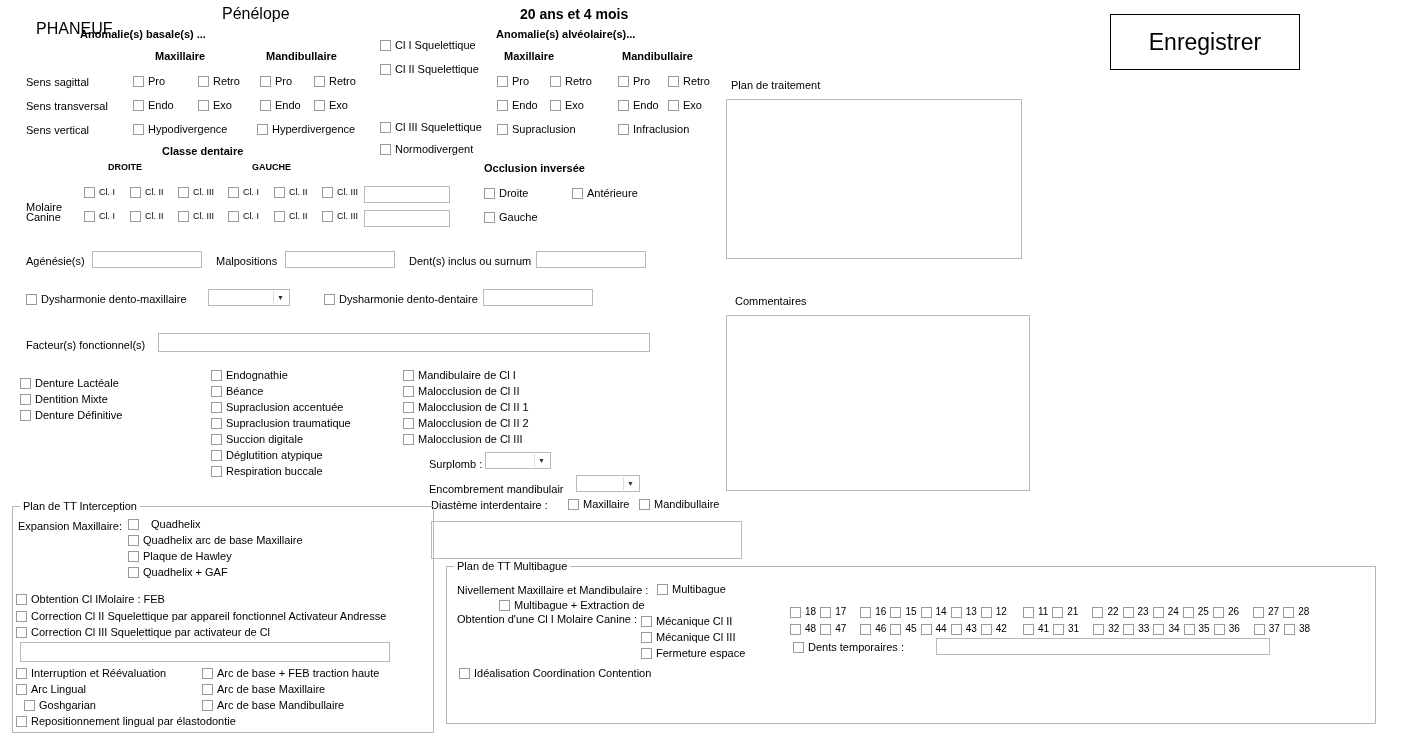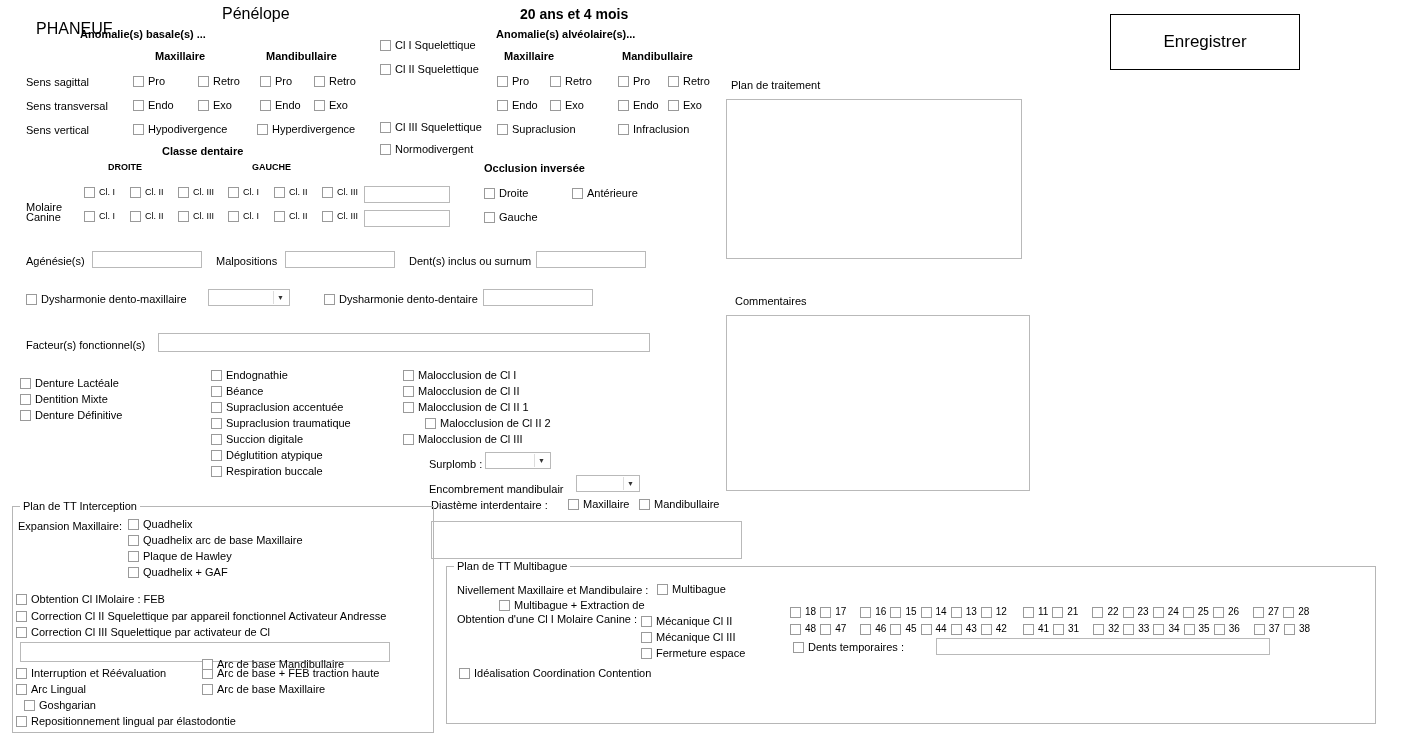--- a/index.html
+++ b/index.html
@@ -31,21 +31,21 @@
     align-items:center;justify-content:center;font-size:7px;color:#333;
   }
   .group{
     border:1px solid #b6b6b6;box-sizing:border-box;background:transparent;
   }
   .group-title{
     position:absolute;top:-7px;left:7px;background:#fff;padding:0 3px;font-size:11px;
   }
   .save-btn{
     border:1px solid #000;background:#fff;display:flex;align-items:center;
-    justify-content:center;font-size:17px;
+    justify-content:center;font-size:23px;
   }
   .hdr-name{font-size:16px;}
   .hdr-age{font-size:14px;font-weight:bold;}
   .sm{font-size:10px;}
   .tiny{font-size:9px;}
 </style>
 </head>
 <body>
 
 <div class="abs hdr-name" style="left:36px;top:20px;">PHANEUF</div>
@@ -299,31 +299,31 @@
     <span class="cb"></span>
     <span class="t">Déglutition atypique</span>
   </label>
 <label class="abs chk" style="left:211px;top:465px;">
     <span class="cb"></span>
     <span class="t">Respiration buccale</span>
   </label>
 
 <label class="abs chk" style="left:403px;top:369px;">
     <span class="cb"></span>
-    <span class="t">Malocclusion de Cl I</span>
+    <span class="t">Mandibulaire de Cl I</span>
   </label>
 <label class="abs chk" style="left:403px;top:385px;">
     <span class="cb"></span>
     <span class="t">Malocclusion de Cl II</span>
   </label>
 <label class="abs chk" style="left:403px;top:401px;">
     <span class="cb"></span>
     <span class="t">Malocclusion de Cl II 1</span>
   </label>
-<label class="abs chk" style="left:403px;top:417px;margin-left:22px;">
+<label class="abs chk" style="left:403px;top:417px;">
     <span class="cb"></span>
     <span class="t">Malocclusion de Cl II 2</span>
   </label>
 <label class="abs chk" style="left:403px;top:433px;">
     <span class="cb"></span>
     <span class="t">Malocclusion de Cl III</span>
   </label>
 
 <div class="abs" style="left:429px;top:458px;">Surplomb :</div>
 <div class="abs sel" style="left:485px;top:452px;width:66px;">
@@ -349,21 +349,21 @@
 <div class="abs" style="left:731px;top:79px;">Plan de traitement</div>
 <div class="abs area" style="left:726px;top:99px;width:296px;height:160px;"></div>
 
 <div class="abs" style="left:735px;top:295px;">Commentaires</div>
 <div class="abs area" style="left:726px;top:315px;width:304px;height:176px;"></div>
 
 <div class="abs group" style="left:12px;top:506px;width:422px;height:227px;">
   <span class="group-title">Plan de TT Interception</span>
 </div>
 <div class="abs" style="left:18px;top:520px;">Expansion Maxillaire:</div>
-<label class="abs chk" style="left:128px;top:518px;">
+<label class="abs chk" style="left:128px;top:518px;gap:8px;">
     <span class="cb"></span>
     <span class="t">Quadhelix</span>
   </label>
 <label class="abs chk" style="left:128px;top:534px;">
     <span class="cb"></span>
     <span class="t">Quadhelix arc de base Maxillaire</span>
   </label>
 <label class="abs chk" style="left:128px;top:550px;">
     <span class="cb"></span>
     <span class="t">Plaque de Hawley</span>
@@ -405,21 +405,21 @@
   </label>
 
 <label class="abs chk" style="left:202px;top:667px;">
     <span class="cb"></span>
     <span class="t">Arc de base  + FEB traction haute</span>
   </label>
 <label class="abs chk" style="left:202px;top:683px;">
     <span class="cb"></span>
     <span class="t">Arc de base Maxillaire</span>
   </label>
-<label class="abs chk" style="left:202px;top:658px;">
+<label class="abs chk" style="left:202px;top:699px;">
     <span class="cb"></span>
     <span class="t">Arc de base Mandibullaire</span>
   </label>
 
 <div class="abs group" style="left:446px;top:566px;width:930px;height:158px;">
   <span class="group-title">Plan de TT Multibague</span>
 </div>
 <div class="abs" style="left:457px;top:584px;">Nivellement Maxillaire et Mandibulaire :</div>
 <label class="abs chk" style="left:657px;top:583px;">
     <span class="cb"></span>

